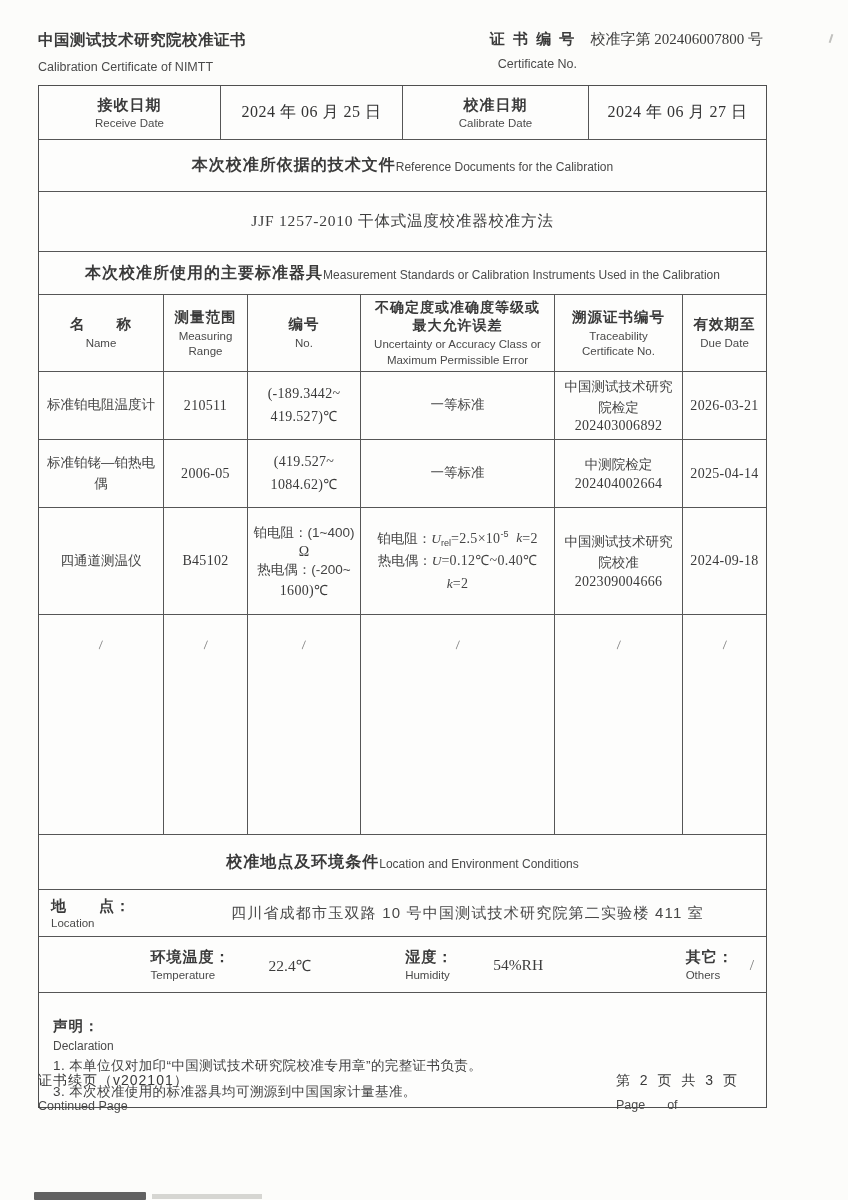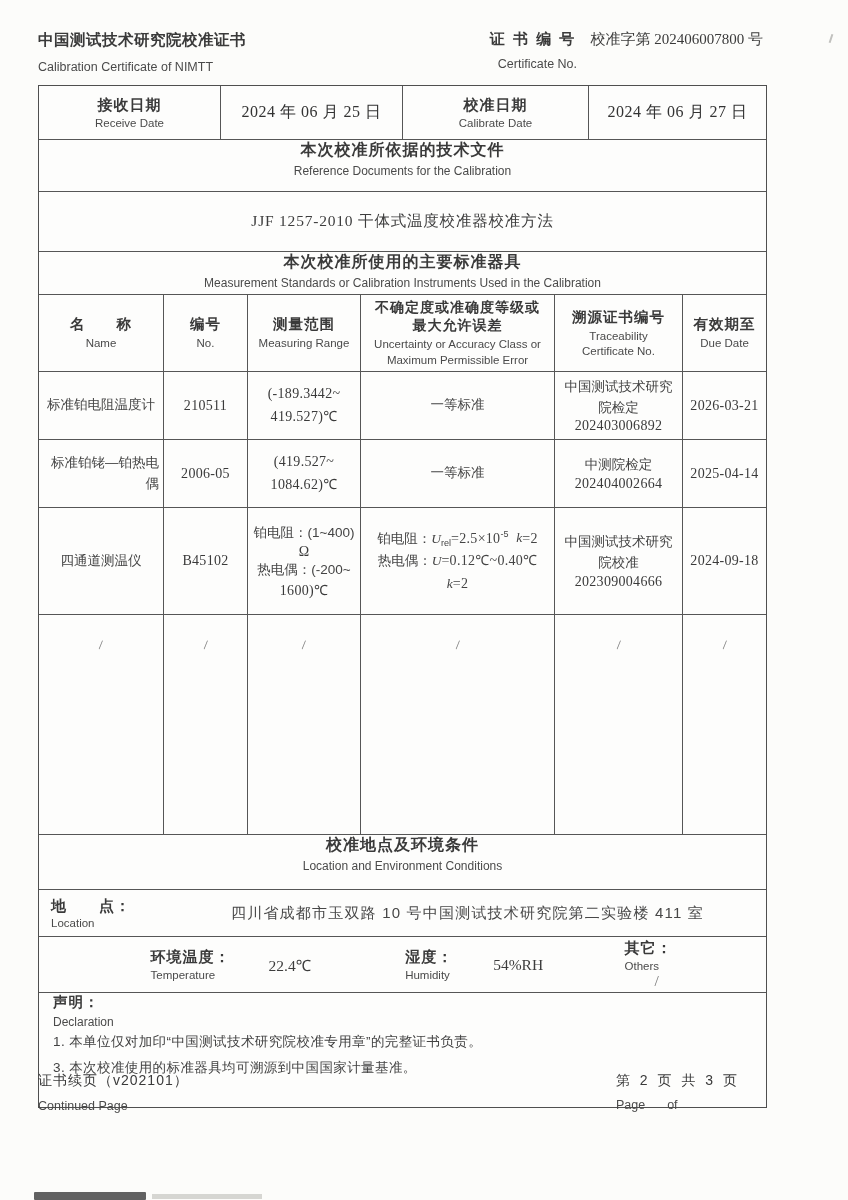--- a/index.html
+++ b/index.html
@@ -20,26 +20,26 @@
   .hdr-right .line1 .lbl { font-weight:600; letter-spacing:2px; margin-right:10px; }
   .hdr-right .line1 .val { font-family:"Liberation Serif", serif; }
   .hdr-right .en { font-size:12.5px; margin-top:8px; color:#4a4a4a; padding-left:8px; }
 
   
   .tbl { position:absolute; left:38px; top:85px; width:729px; border:1.4px solid #4f4f4f; background:#fdfdfc; }
   .bt { border-top:1px solid #565656; }
   .br { border-right:1px solid #565656; }
 
   .dates-row { display:grid; grid-template-columns:182px 182px 186px 1fr; height:53px; }
-  .cell { display:flex; flex-direction:column; align-items:center; justify-content:center; text-align:right; padding:2px 4px; }
+  .cell { display:flex; flex-direction:column; align-items:center; justify-content:center; text-align:center; padding:2px 4px; }
   .lblzh { font-size:15px; font-weight:600; letter-spacing:1px; }
   .lblen { font-size:11.5px; color:#4a4a4a; margin-top:2px; }
   .dateval { font-family:"Liberation Serif", serif; font-size:16px; letter-spacing:.5px; color:#333; }
 
-  .band { height:52px; display:flex; flex-direction:column; align-items:center; justify-content:flex-start; }
+  .band { height:52px; display:flex; align-items:center; justify-content:center; }
   .band .zh { font-size:16px; font-weight:600; letter-spacing:1px; }
   .band .en { font-size:12px; color:#4a4a4a; margin-top:3px; }
   .band.short { height:43px; }
 
   .refdoc { height:60px; display:flex; align-items:center; justify-content:center;
             font-family:"Liberation Serif", serif; font-size:15.5px; letter-spacing:.8px; color:#3d3d3d; }
 
   .srow { display:grid; grid-template-columns:125px 84px 113px 194px 128px 1fr; }
   .srow .cell:last-child { border-right:none; }
   .sh { height:77px; }
@@ -63,24 +63,24 @@
   .loc-val { font-size:15px; letter-spacing:1.2px; color:#474747; padding-left:42px; }
 
   .env-row { height:56px; display:flex; align-items:center; padding:0 12px; }
   .env-g { display:flex; align-items:center;justify-content:flex-end; }
   .env-g .lbl-block { display:flex; flex-direction:column; }
   .env-g .lblzh { text-align:left; }
   .env-g .lblen { text-align:left; }
   .env-val { font-family:"Liberation Serif", serif; font-size:15.5px; color:#3d3d3d; }
   .g1 { width:37%; } .g1 .env-val { margin-left:38px;font-family:Liberation Serif, serif; }
   .g2 { width:33%; } .g2 .env-val { margin-left:40px; }
-  .g3 { width:30%;flex-direction:column; } .g3 .env-val { margin-left:16px; color:#777; }
-
-  
-  .decl { height:115px; padding:0 14px 0 14px; }
+  .g3 { width:30%; } .g3 .env-val { margin-left:16px; color:#777; }
+
+  
+  .decl { height:115px; padding:24px 14px 0 14px; }
   .decl .zh { font-size:14.5px; font-weight:600; letter-spacing:1px; }
   .decl .en { font-size:12px; color:#4a4a4a; margin-top:3px; }
   .decl .item { font-size:13.5px; color:#424242; line-height:1.95; letter-spacing:.4px; }
 
   
   .footer { position:absolute; left:38px; top:1072px; width:712px; display:flex; justify-content:space-between; align-items:flex-start; }
   .footer .f-left .zh { font-size:14px; letter-spacing:1px; }
   .footer .f-left .en { font-size:12.5px; color:#4a4a4a; margin-top:9px; }
   .footer .f-right { margin-right:10px; }
   .footer .f-right .zh { font-size:14px; letter-spacing:3px; }
@@ -140,26 +140,26 @@
       <div class="zh">本次校准所使用的主要标准器具</div>
       <div class="en">Measurement Standards or Calibration Instruments Used in the Calibration</div>
     </div>
 
     <div class="srow sh bt">
       <div class="cell br">
         <span class="lblzh">名　　称</span>
         <span class="lblen">Name</span>
       </div>
       <div class="cell br">
+        <span class="lblzh">测量范围</span>
+        <span class="lblen">Measuring Range</span>
+      </div>
+      <div class="cell br">
         <span class="lblzh">编号</span>
         <span class="lblen">No.</span>
-      </div>
-      <div class="cell br">
-        <span class="lblzh">测量范围</span>
-        <span class="lblen">Measuring Range</span>
       </div>
       <div class="cell br">
         <span class="lblzh" style="font-size:14px">不确定度或准确度等级或</span>
         <span class="lblzh" style="font-size:14px">最大允许误差</span>
         <span class="lblen">Uncertainty or Accuracy Class or</span>
         <span class="lblen">Maximum Permissible Error</span>
       </div>
       <div class="cell br">
         <span class="lblzh">溯源证书编号</span>
         <span class="lblen">Traceability</span>

